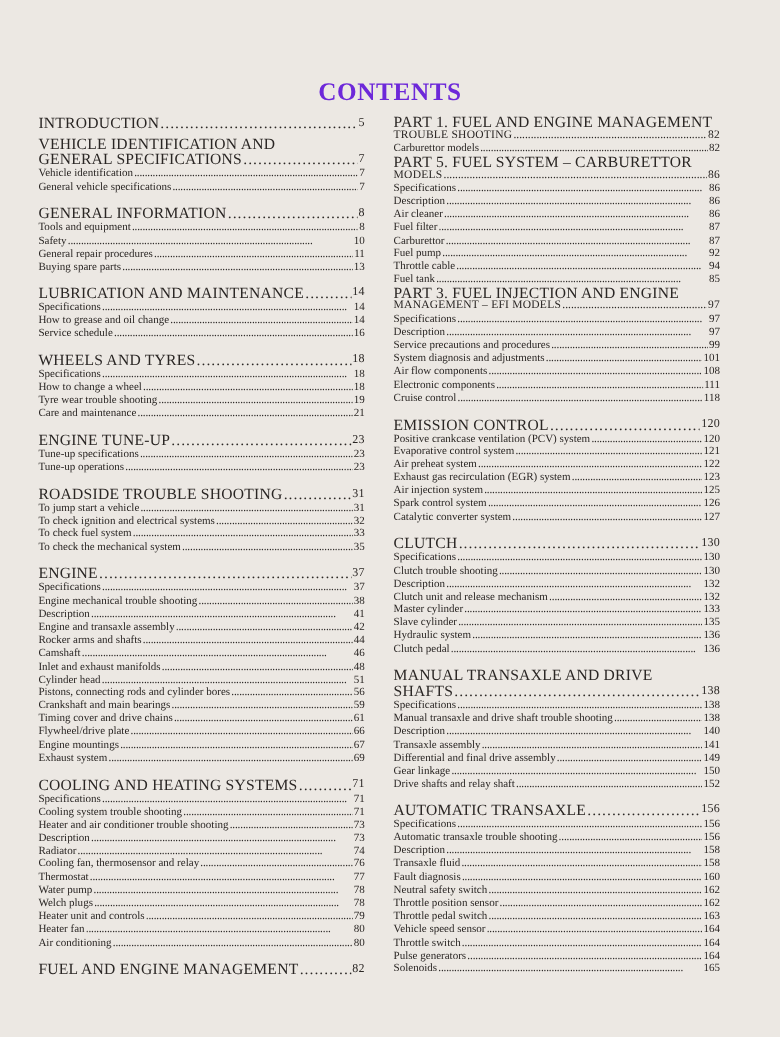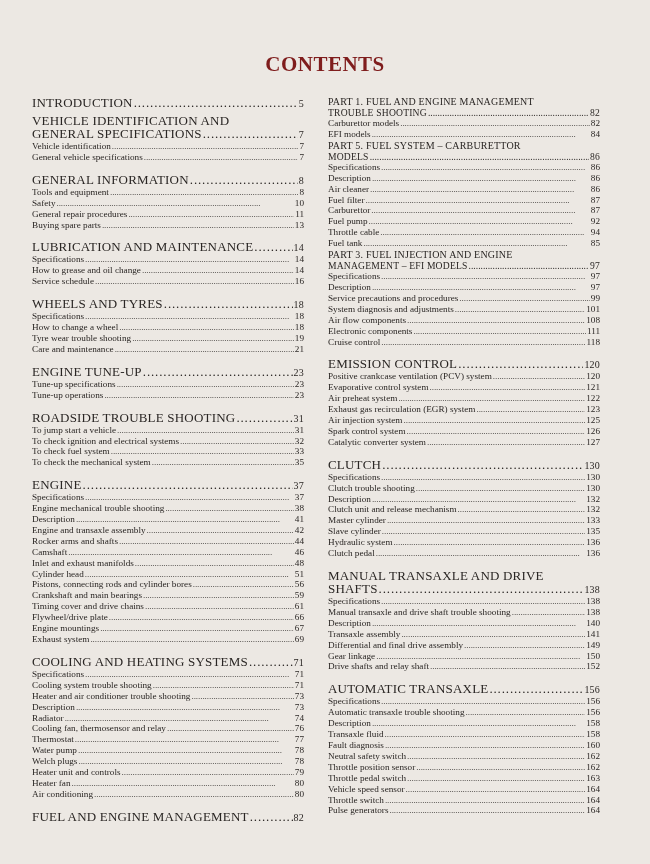--- a/index.html
+++ b/index.html
@@ -5,24 +5,24 @@
   html, body { margin: 0; padding: 0; }
   body {
     width: 650px; height: 864px;
     background: #ece8e3;
     font-family: "Liberation Serif", "DejaVu Serif", serif;
     color: #2a2624;
     position: relative;
     overflow: hidden;
   }
   .title {
-    position: absolute; top: 52px; left: 0; width: 650px;
+    position: absolute; top: 64px; left: 0; width: 650px;
     text-align: center;
     font-size: 21px; font-weight: bold; letter-spacing: 0.5px;
-    color: #7f1d1d;
+    color: #6d28d9;
   }
   .col { position: absolute; top: 96px; width: 272px; }
   .col.left { left: 32px; }
   .col.right { left: 328px; }
   .entry {
     display: flex; align-items: baseline;
     font-size: 9.2px; line-height: 10.9px;
     white-space: nowrap;
   }
   .entry .label { flex: 0 0 auto; }
@@ -30,30 +30,31 @@
     flex: 1 1 auto; overflow: hidden; margin: 0 1px;
   }
   .entry .dots::before {
     content: ". . . . . . . . . . . . . . . . . . . . . . . . . . . . . . . . . . . . . . . . . . . . . . . . . . . . . . . . . . . . . . . . . . . . . . . . . . . . . . . . . . . . . . . . . . . . .";
     letter-spacing: -1.2px;
   }
   .entry .page { flex: 0 0 auto; text-align: right; }
   .section-head {
     font-size: 13px; line-height: 13px; letter-spacing: 0.2px;
     margin-top: 10px;
+    align-items: center;
   }
   .section-head.first { margin-top: 0; }
   .section-head .page { font-size: 10px; }
   .section-line {
     font-size: 13px; line-height: 13px; letter-spacing: 0.2px;
     margin-top: 10px;
   }
   .section-line.tight { margin-top: 4px; }
   .part-line {
-    font-size: 10px; line-height: 11px; letter-spacing: 0.2px;
+    font-size: 13px; line-height: 11px; letter-spacing: 0.2px;
   }
   .part-head { font-size: 9.6px; line-height: 11px; letter-spacing: 0.2px; }
 </style>
 </head>
 <body>
 
 <div class="title">CONTENTS</div>
 
 <div class="col left" id="left-col">
     <div>
@@ -359,25 +360,20 @@
       <div class="entry part-head first">
         <span class="label">TROUBLE SHOOTING</span>
         <span class="dots"></span>
         <span class="page">82</span>
       </div>
       <div class="entry item">
         <span class="label">Carburettor models</span>
         <span class="dots"></span>
         <span class="page">82</span>
       </div>
-      <div class="entry item">
-        <span class="label">EFI models</span>
-        <span class="dots"></span>
-        <span class="page">84</span>
-      </div>
     </div>
     <div>
       <div class="part-line tight">PART 5. FUEL SYSTEM – CARBURETTOR</div>
       <div class="entry part-head first">
         <span class="label">MODELS</span>
         <span class="dots"></span>
         <span class="page">86</span>
       </div>
       <div class="entry item">
         <span class="label">Specifications</span>
@@ -649,14 +645,19 @@
       <div class="entry item">
         <span class="label">Throttle switch</span>
         <span class="dots"></span>
         <span class="page">164</span>
       </div>
       <div class="entry item">
         <span class="label">Pulse generators</span>
         <span class="dots"></span>
         <span class="page">164</span>
       </div>
+      <div class="entry item">
+        <span class="label">Solenoids</span>
+        <span class="dots"></span>
+        <span class="page">165</span>
+      </div>
     </div>
   </div>
 
 </body></html>

